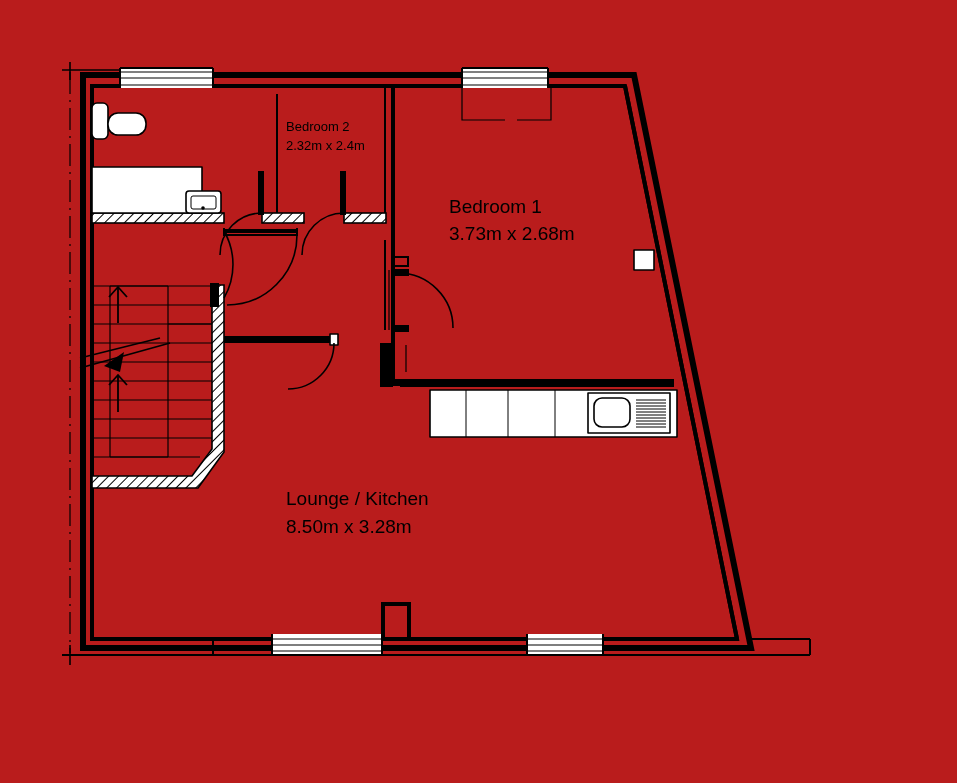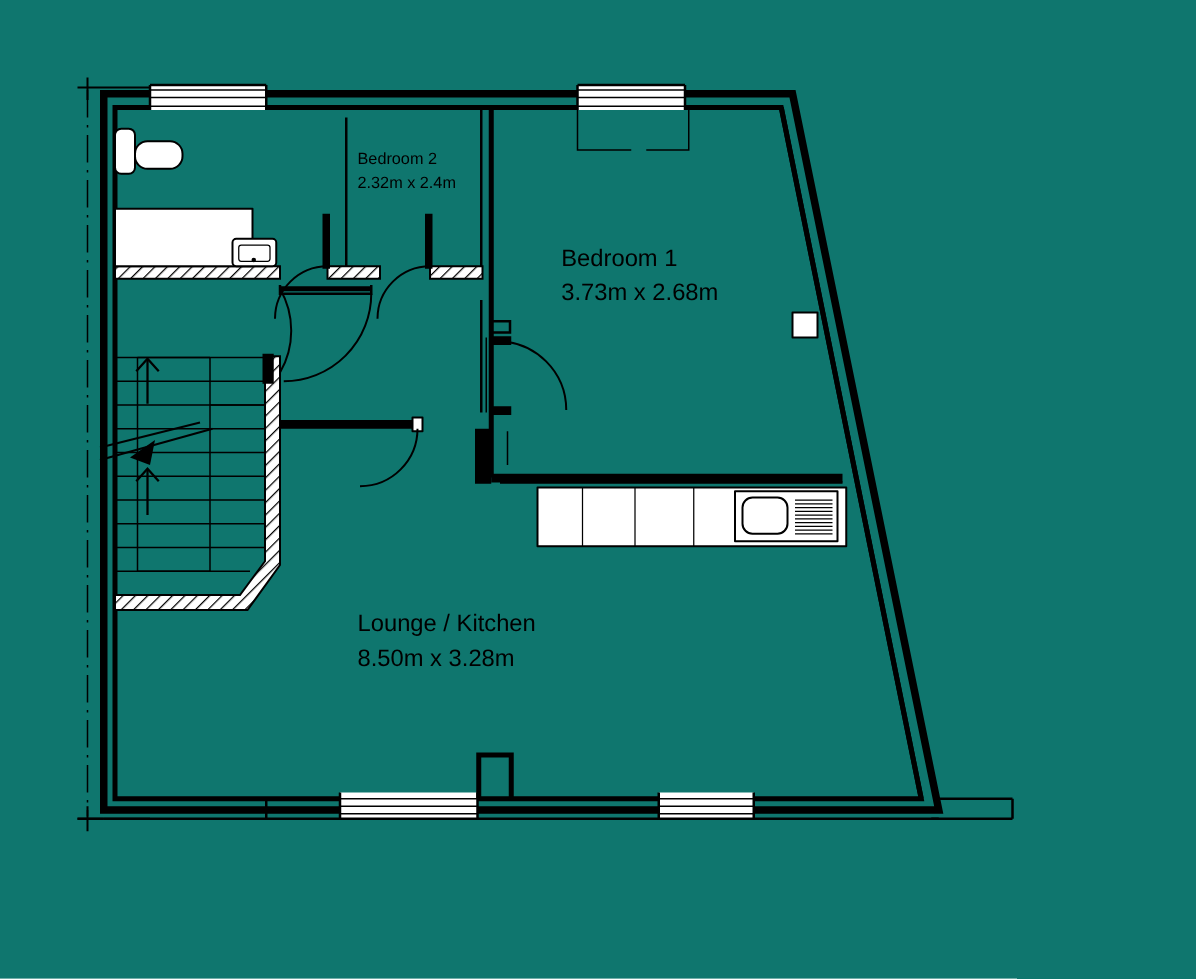--- a/index.html
+++ b/index.html
@@ -10,21 +10,21 @@
   body {
     width: 957px;
     height: 783px;
     font-family: "Liberation Sans", sans-serif;
     overflow: hidden;
   }
   #floorplan-root {
     position: relative;
     width: 957px;
     height: 783px;
-    background: #0f766e;
+    background: #b91c1c;
   }
   svg#plan {
     display: block;
     width: 957px;
     height: 783px;
   }
   .room-label {
     font-family: "Liberation Sans", sans-serif;
     fill: #000000;
     dominant-baseline: middle;

